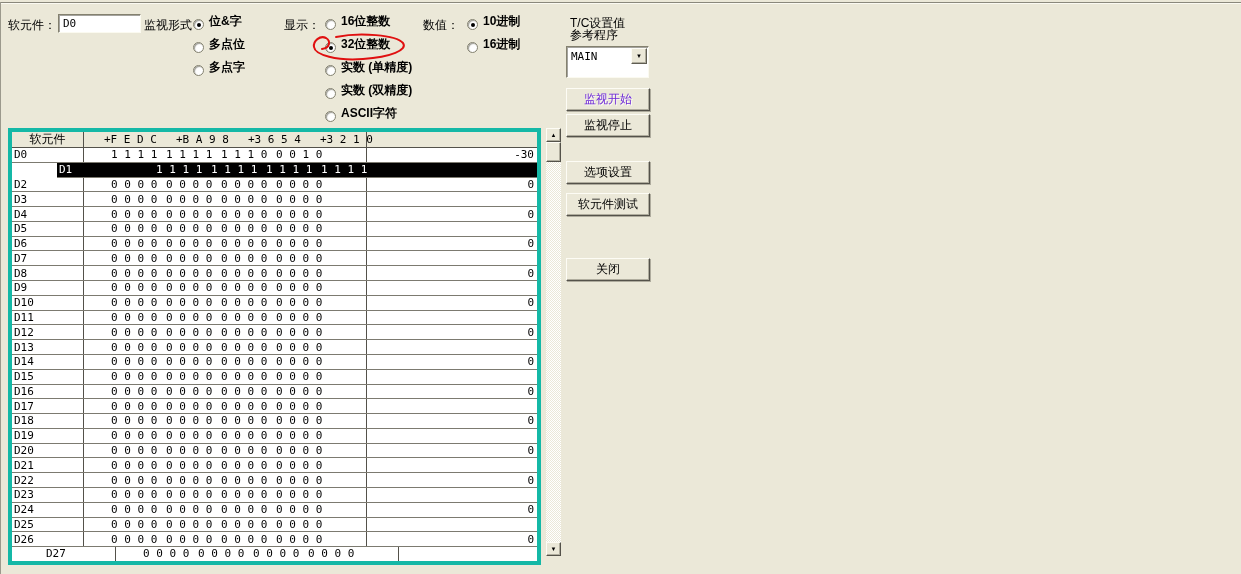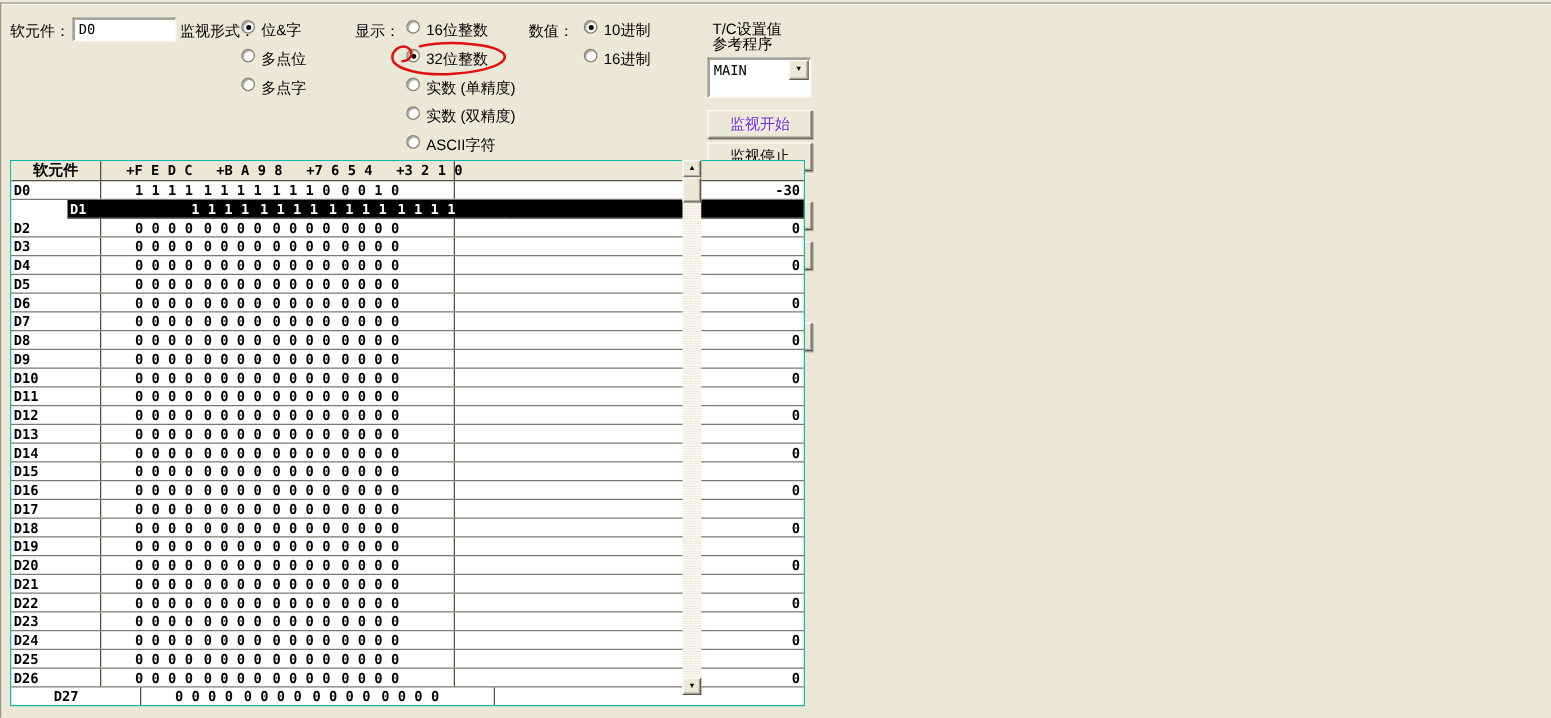--- a/index.html
+++ b/index.html
@@ -27,21 +27,21 @@
     border:1px solid;
     border-color:#84816f #fbfaf0 #fbfaf0 #84816f;
     box-shadow: inset 1px 1px 0 rgba(90,88,78,.55);
   }
   #device-input {
     position:absolute; left:58px; top:14px; width:83px; height:19px;
     font-size:11px; padding:2px 0 0 4px;
   }
 
   
-  .opt { position:absolute; display:flex; align-items:flex-start; gap:5px; height:14px; cursor:default; }
+  .opt { position:absolute; display:flex; align-items:flex-end; gap:5px; height:14px; cursor:default;font-weight:bold; }
   .radio {
     width:11px; height:11px; border-radius:50%; background:#fff;
     border:1px solid #83816f;
     box-shadow: inset 1px 1px 1px rgba(80,78,66,.55);
     position:relative; flex:none;
   }
   .radio.on::after {
     content:""; position:absolute; left:50%; top:50%; width:4px; height:4px;
     margin:-2px 0 0 -2px; border-radius:50%; background:#000;
   }
@@ -69,23 +69,23 @@
     font-family:"Liberation Sans", sans-serif;
     display:flex; align-items:center; justify-content:center;
     border:1px solid; border-color:#fdfcf5 #54524a #54524a #fdfcf5;
     box-shadow: inset -1px -1px 0 #b0ad9e, 1px 1px 0 rgba(60,58,50,.35);
     white-space:nowrap; cursor:pointer;
   }
   .btn.is-disabled { color:#6d28d9; text-shadow:1px 1px 0 #fffef6; cursor:default; }
 
   
   #monitor-table {
-    position:absolute; left:8px; top:128px; width:636px; height:437px;
-    background:#fff; border:1px solid #14b8a6;
-    display:flex; flex-direction:column;font-weight:bold;
+    position:absolute; left:8px; top:128px; width:533px; height:437px;
+    background:#fff; border:4px solid #14b8a6;
+    display:flex; flex-direction:column;
   }
   .thead {
     flex:none; height:16px; background:#ebe8d8;
     border-bottom:1px solid #53514a; display:flex; align-items:center;
   }
   .th-dev { width:72px; border-right:1px solid #53514a; text-align:center; font-size:12px; height:100%; display:flex; align-items:center; justify-content:center; }
   .th-bits { width:283px; border-right:1px solid #53514a; height:100%; display:flex; align-items:center; gap:22px; padding-left:20px;text-align:center; }
   .th-bits span { width:50px; flex:none; font-size:11px; white-space:nowrap; }
   .th-val { flex:1; }
 
@@ -198,21 +198,21 @@
   <div class="btn" style="top:161px">选项设置</div>
   <div class="btn" style="top:193px">软元件测试</div>
   <div class="btn" style="top:258px">关闭</div>
 
   <div id="monitor-table">
     <div class="thead">
       <div class="th-dev">软元件</div>
       <div class="th-bits">
         <span class="mono">+F E D C</span>
         <span class="mono">+B A 9 8</span>
-        <span class="mono">+7 6 5 4</span>
+        <span class="mono">+3 6 5 4</span>
         <span class="mono">+3 2 1 0</span>
       </div>
       <div class="th-val"></div>
     </div>
     <div id="table-rows">
         <div class="tr">
           <div class="td dev mono">D0</div>
           <div class="td bits">
             <span class="bit-group mono">1 1 1 1</span>
             <span class="bit-group mono">1 1 1 1</span>

